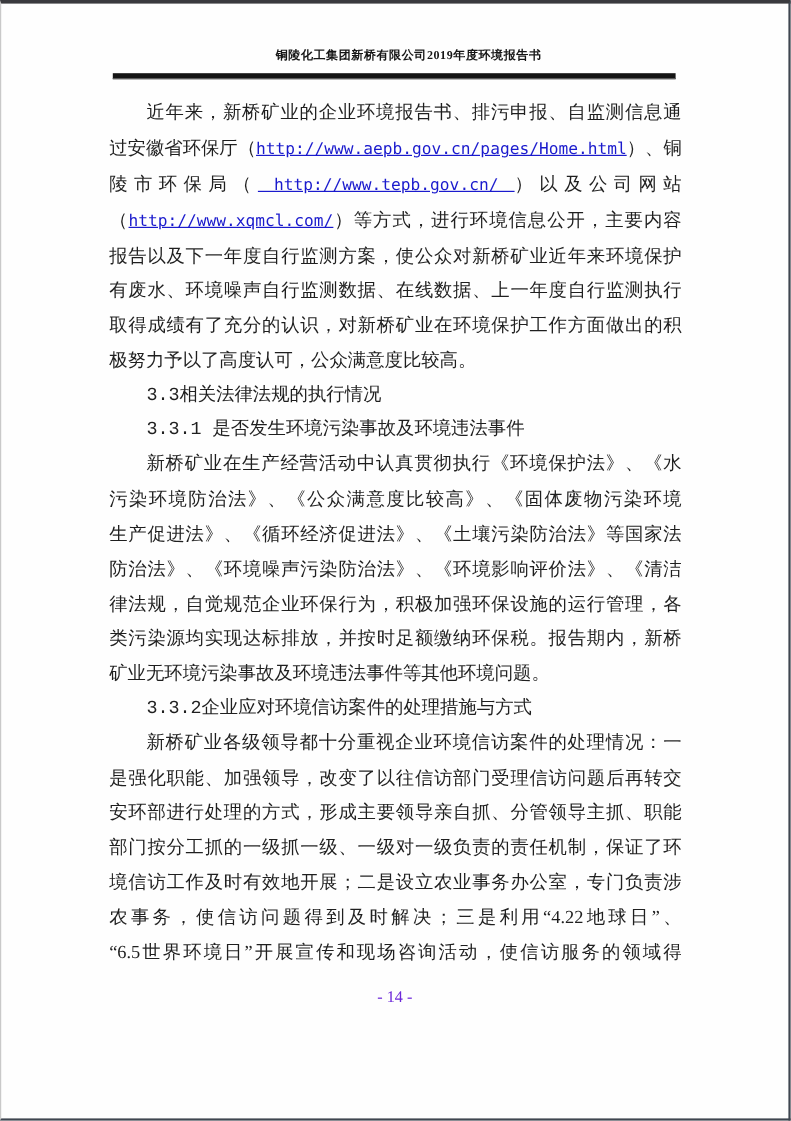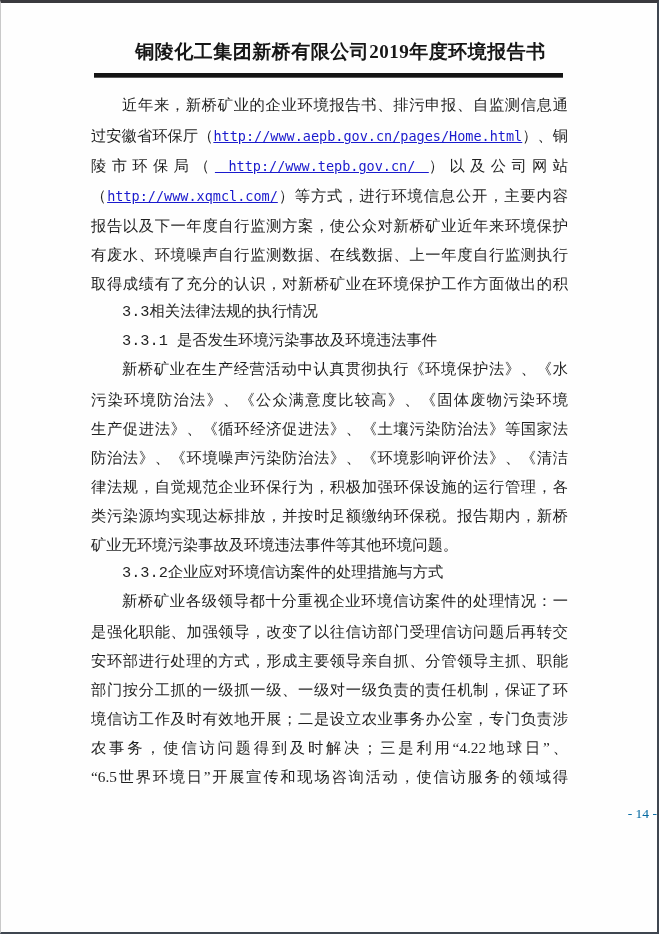--- a/index.html
+++ b/index.html
@@ -23,21 +23,21 @@
     border-right:2px solid #3f4650;
     border-bottom:2px solid #3f4650;
     border-left:1px solid #c9c9c9;
     overflow:hidden;
   }
   .header{
     padding-top:36px;
   }
   .header-title{
     text-align:center;
-    font-size:19px;
+    font-size:10px;
     font-weight:bold;
     color:#161616;
     letter-spacing:0.5px;
     padding-left:23px;
   }
   .header-rule{
     height:4px;
     background:var(--rule-color);
     border-bottom:1px solid #5a5a5a;
     margin:8px 94px 0 93px;
@@ -65,43 +65,44 @@
   .link{
     color:var(--link-color);
     text-decoration:underline;
     font-family:"DejaVu Sans Mono","Liberation Mono",monospace;
     font-size:13.5px;
     cursor:pointer;
     margin-top:21px;
   }
   .footer{
     margin-top:15px;
-    text-align:right;
+    text-align:center;
     font-size:13.5px;
-    color:#0369a1;
+    color:#6d28d9;
   }
 </style>
 </head>
 <body>
 
 <div class="page">
   <div class="header">
     <div class="header-title">铜陵化工集团新桥有限公司2019年度环境报告书</div>
     <div class="header-rule"></div>
   </div>
 
   <div class="doc-body">
       <div class="block">
         <div class="line indent"><span>近年来，新桥矿业的企业环境报告书、排污申报、自监测信息通</span></div>
         <div class="line"><span>过安徽省环保厅（</span><span class="link">http://www.aepb.gov.cn/pages/Home.html</span><span>）、铜</span></div>
         <div class="line"><span>陵市环保局（</span><span class="link"> http://www.tepb.gov.cn/ </span><span>）以及公司网站</span></div>
         <div class="line"><span>（</span><span class="link">http://www.xqmcl.com/</span><span>）等方式，进行环境信息公开，主要内容</span></div>
         <div class="line"><span>报告以及下一年度自行监测方案，使公众对新桥矿业近年来环境保护</span></div>
         <div class="line"><span>有废水、环境噪声自行监测数据、在线数据、上一年度自行监测执行</span></div>
         <div class="line"><span>取得成绩有了充分的认识，对新桥矿业在环境保护工作方面做出的积</span></div>
+        <div class="line no-just"><span>极努力予以了高度认可，公众满意度比较高。</span></div>
       </div>
       <div class="block">
         <div class="line indent no-just"><span>3.3相关法律法规的执行情况</span></div>
       </div>
       <div class="block">
         <div class="line indent no-just"><span>3.3.1 是否发生环境污染事故及环境违法事件</span></div>
       </div>
       <div class="block">
         <div class="line indent"><span>新桥矿业在生产经营活动中认真贯彻执行《环境保护法》、《水</span></div>
         <div class="line"><span>污染环境防治法》、《公众满意度比较高》、《固体废物污染环境</span></div>

